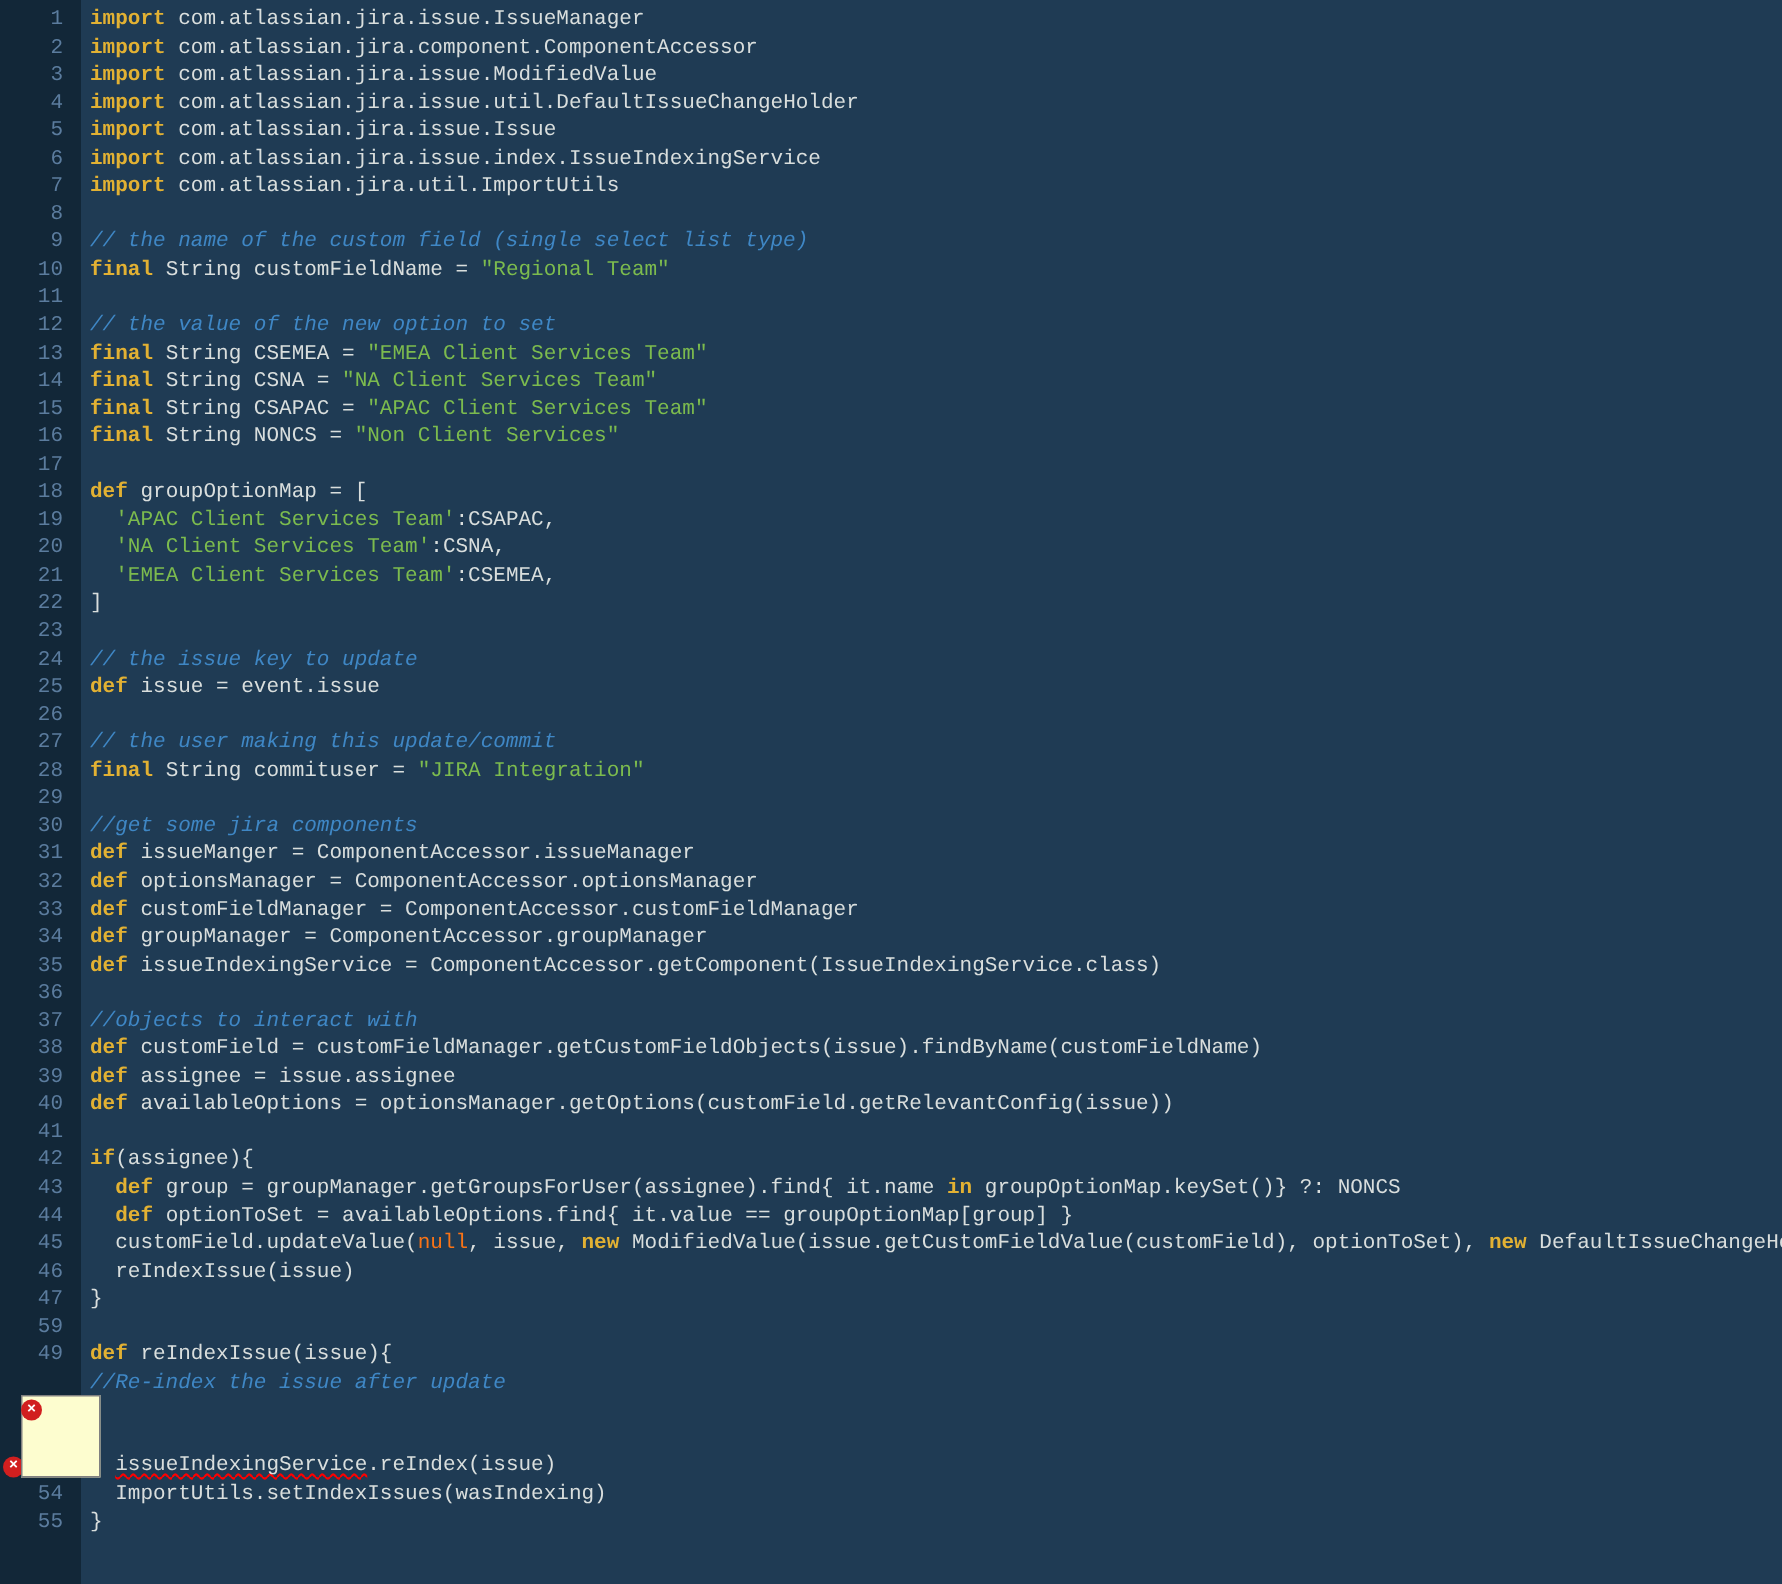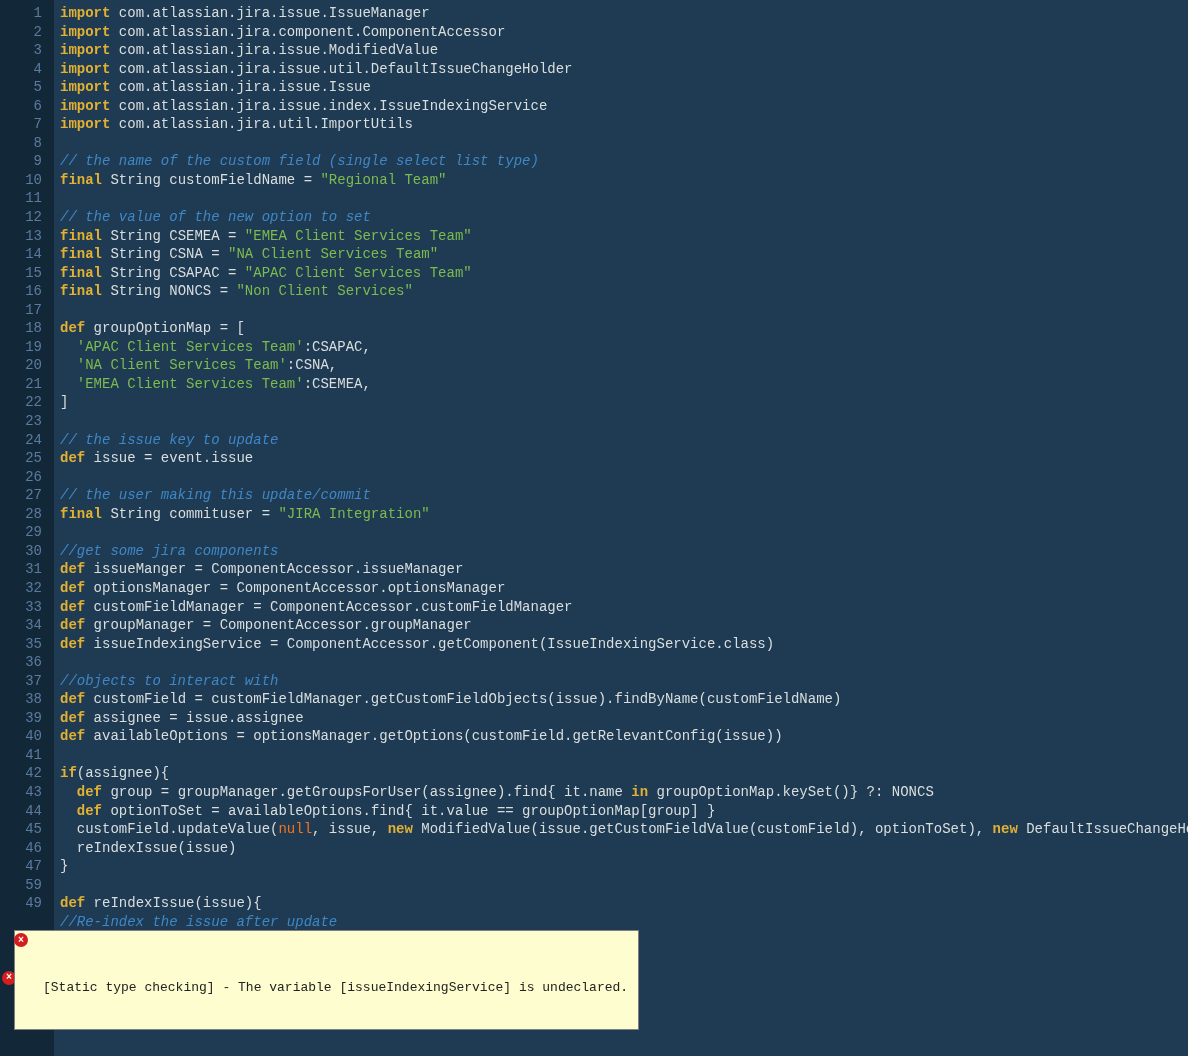--- a/index.html
+++ b/index.html
@@ -272,15 +272,14 @@
       <div class="gutter-line">
         <span class="gutter-num">54</span>
       </div>
       <div class="gutter-line">
         <span class="gutter-num">55</span>
       </div>
     </div>
   <div class="code" id="code"><div class="code-line"><span class="tok-kw">import</span><span class="tok-plain"> com.atlassian.jira.issue.IssueManager</span></div><div class="code-line"><span class="tok-kw">import</span><span class="tok-plain"> com.atlassian.jira.component.ComponentAccessor</span></div><div class="code-line"><span class="tok-kw">import</span><span class="tok-plain"> com.atlassian.jira.issue.ModifiedValue</span></div><div class="code-line"><span class="tok-kw">import</span><span class="tok-plain"> com.atlassian.jira.issue.util.DefaultIssueChangeHolder</span></div><div class="code-line"><span class="tok-kw">import</span><span class="tok-plain"> com.atlassian.jira.issue.Issue</span></div><div class="code-line"><span class="tok-kw">import</span><span class="tok-plain"> com.atlassian.jira.issue.index.IssueIndexingService</span></div><div class="code-line"><span class="tok-kw">import</span><span class="tok-plain"> com.atlassian.jira.util.ImportUtils</span></div><div class="code-line"></div><div class="code-line"><span class="tok-com">// the name of the custom field (single select list type)</span></div><div class="code-line"><span class="tok-kw">final</span><span class="tok-plain"> String customFieldName = </span><span class="tok-str">"Regional Team"</span></div><div class="code-line"></div><div class="code-line"><span class="tok-com">// the value of the new option to set</span></div><div class="code-line"><span class="tok-kw">final</span><span class="tok-plain"> String CSEMEA = </span><span class="tok-str">"EMEA Client Services Team"</span></div><div class="code-line"><span class="tok-kw">final</span><span class="tok-plain"> String CSNA = </span><span class="tok-str">"NA Client Services Team"</span></div><div class="code-line"><span class="tok-kw">final</span><span class="tok-plain"> String CSAPAC = </span><span class="tok-str">"APAC Client Services Team"</span></div><div class="code-line"><span class="tok-kw">final</span><span class="tok-plain"> String NONCS = </span><span class="tok-str">"Non Client Services"</span></div><div class="code-line"></div><div class="code-line"><span class="tok-kw">def</span><span class="tok-plain"> groupOptionMap = [</span></div><div class="code-line"><span class="tok-plain">  </span><span class="tok-str">'APAC Client Services Team'</span><span class="tok-plain">:CSAPAC,</span></div><div class="code-line"><span class="tok-plain">  </span><span class="tok-str">'NA Client Services Team'</span><span class="tok-plain">:CSNA,</span></div><div class="code-line"><span class="tok-plain">  </span><span class="tok-str">'EMEA Client Services Team'</span><span class="tok-plain">:CSEMEA,</span></div><div class="code-line"><span class="tok-plain">]</span></div><div class="code-line"></div><div class="code-line"><span class="tok-com">// the issue key to update</span></div><div class="code-line"><span class="tok-kw">def</span><span class="tok-plain"> issue = event.issue</span></div><div class="code-line"></div><div class="code-line"><span class="tok-com">// the user making this update/commit</span></div><div class="code-line"><span class="tok-kw">final</span><span class="tok-plain"> String commituser = </span><span class="tok-str">"JIRA Integration"</span></div><div class="code-line"></div><div class="code-line"><span class="tok-com">//get some jira components</span></div><div class="code-line"><span class="tok-kw">def</span><span class="tok-plain"> issueManger = ComponentAccessor.issueManager</span></div><div class="code-line"><span class="tok-kw">def</span><span class="tok-plain"> optionsManager = ComponentAccessor.optionsManager</span></div><div class="code-line"><span class="tok-kw">def</span><span class="tok-plain"> customFieldManager = ComponentAccessor.customFieldManager</span></div><div class="code-line"><span class="tok-kw">def</span><span class="tok-plain"> groupManager = ComponentAccessor.groupManager</span></div><div class="code-line"><span class="tok-kw">def</span><span class="tok-plain"> issueIndexingService = ComponentAccessor.getComponent(IssueIndexingService.class)</span></div><div class="code-line"></div><div class="code-line"><span class="tok-com">//objects to interact with</span></div><div class="code-line"><span class="tok-kw">def</span><span class="tok-plain"> customField = customFieldManager.getCustomFieldObjects(issue).findByName(customFieldName)</span></div><div class="code-line"><span class="tok-kw">def</span><span class="tok-plain"> assignee = issue.assignee</span></div><div class="code-line"><span class="tok-kw">def</span><span class="tok-plain"> availableOptions = optionsManager.getOptions(customField.getRelevantConfig(issue))</span></div><div class="code-line"></div><div class="code-line"><span class="tok-kw">if</span><span class="tok-plain">(assignee){</span></div><div class="code-line"><span class="tok-plain">  </span><span class="tok-kw">def</span><span class="tok-plain"> group = groupManager.getGroupsForUser(assignee).find{ it.name </span><span class="tok-kw">in</span><span class="tok-plain"> groupOptionMap.keySet()} ?: NONCS</span></div><div class="code-line"><span class="tok-plain">  </span><span class="tok-kw">def</span><span class="tok-plain"> optionToSet = availableOptions.find{ it.value == groupOptionMap[group] }</span></div><div class="code-line"><span class="tok-plain">  customField.updateValue(</span><span class="tok-pale">null</span><span class="tok-plain">, issue, </span><span class="tok-kw">new</span><span class="tok-plain"> ModifiedValue(issue.getCustomFieldValue(customField), optionToSet), </span><span class="tok-kw">new</span><span class="tok-plain"> DefaultIssueChangeHolder())</span></div><div class="code-line"><span class="tok-plain">  reIndexIssue(issue)</span></div><div class="code-line"><span class="tok-plain">}</span></div><div class="code-line"></div><div class="code-line"><span class="tok-kw">def</span><span class="tok-plain"> reIndexIssue(issue){</span></div><div class="code-line"><span class="tok-com">//Re-index the issue after update</span></div><div class="code-line"><span class="tok-plain"></span></div><div class="code-line"><span class="tok-plain"></span></div><div class="code-line"><span class="tok-plain">  </span><span class="tok-id err-underline">issueIndexingService</span><span class="tok-plain">.reIndex(issue)</span></div><div class="code-line"><span class="tok-plain">  ImportUtils.setIndexIssues(wasIndexing)</span></div><div class="code-line"><span class="tok-plain">}</span></div></div>
   <div class="tooltip">
     <span class="tooltip-icon">×</span>
-    <span class="tooltip-text">[Static type checking] - The variable [issueIndexingService] is undeclared.</span>
   </div>
 </div>
 
 </body></html>

